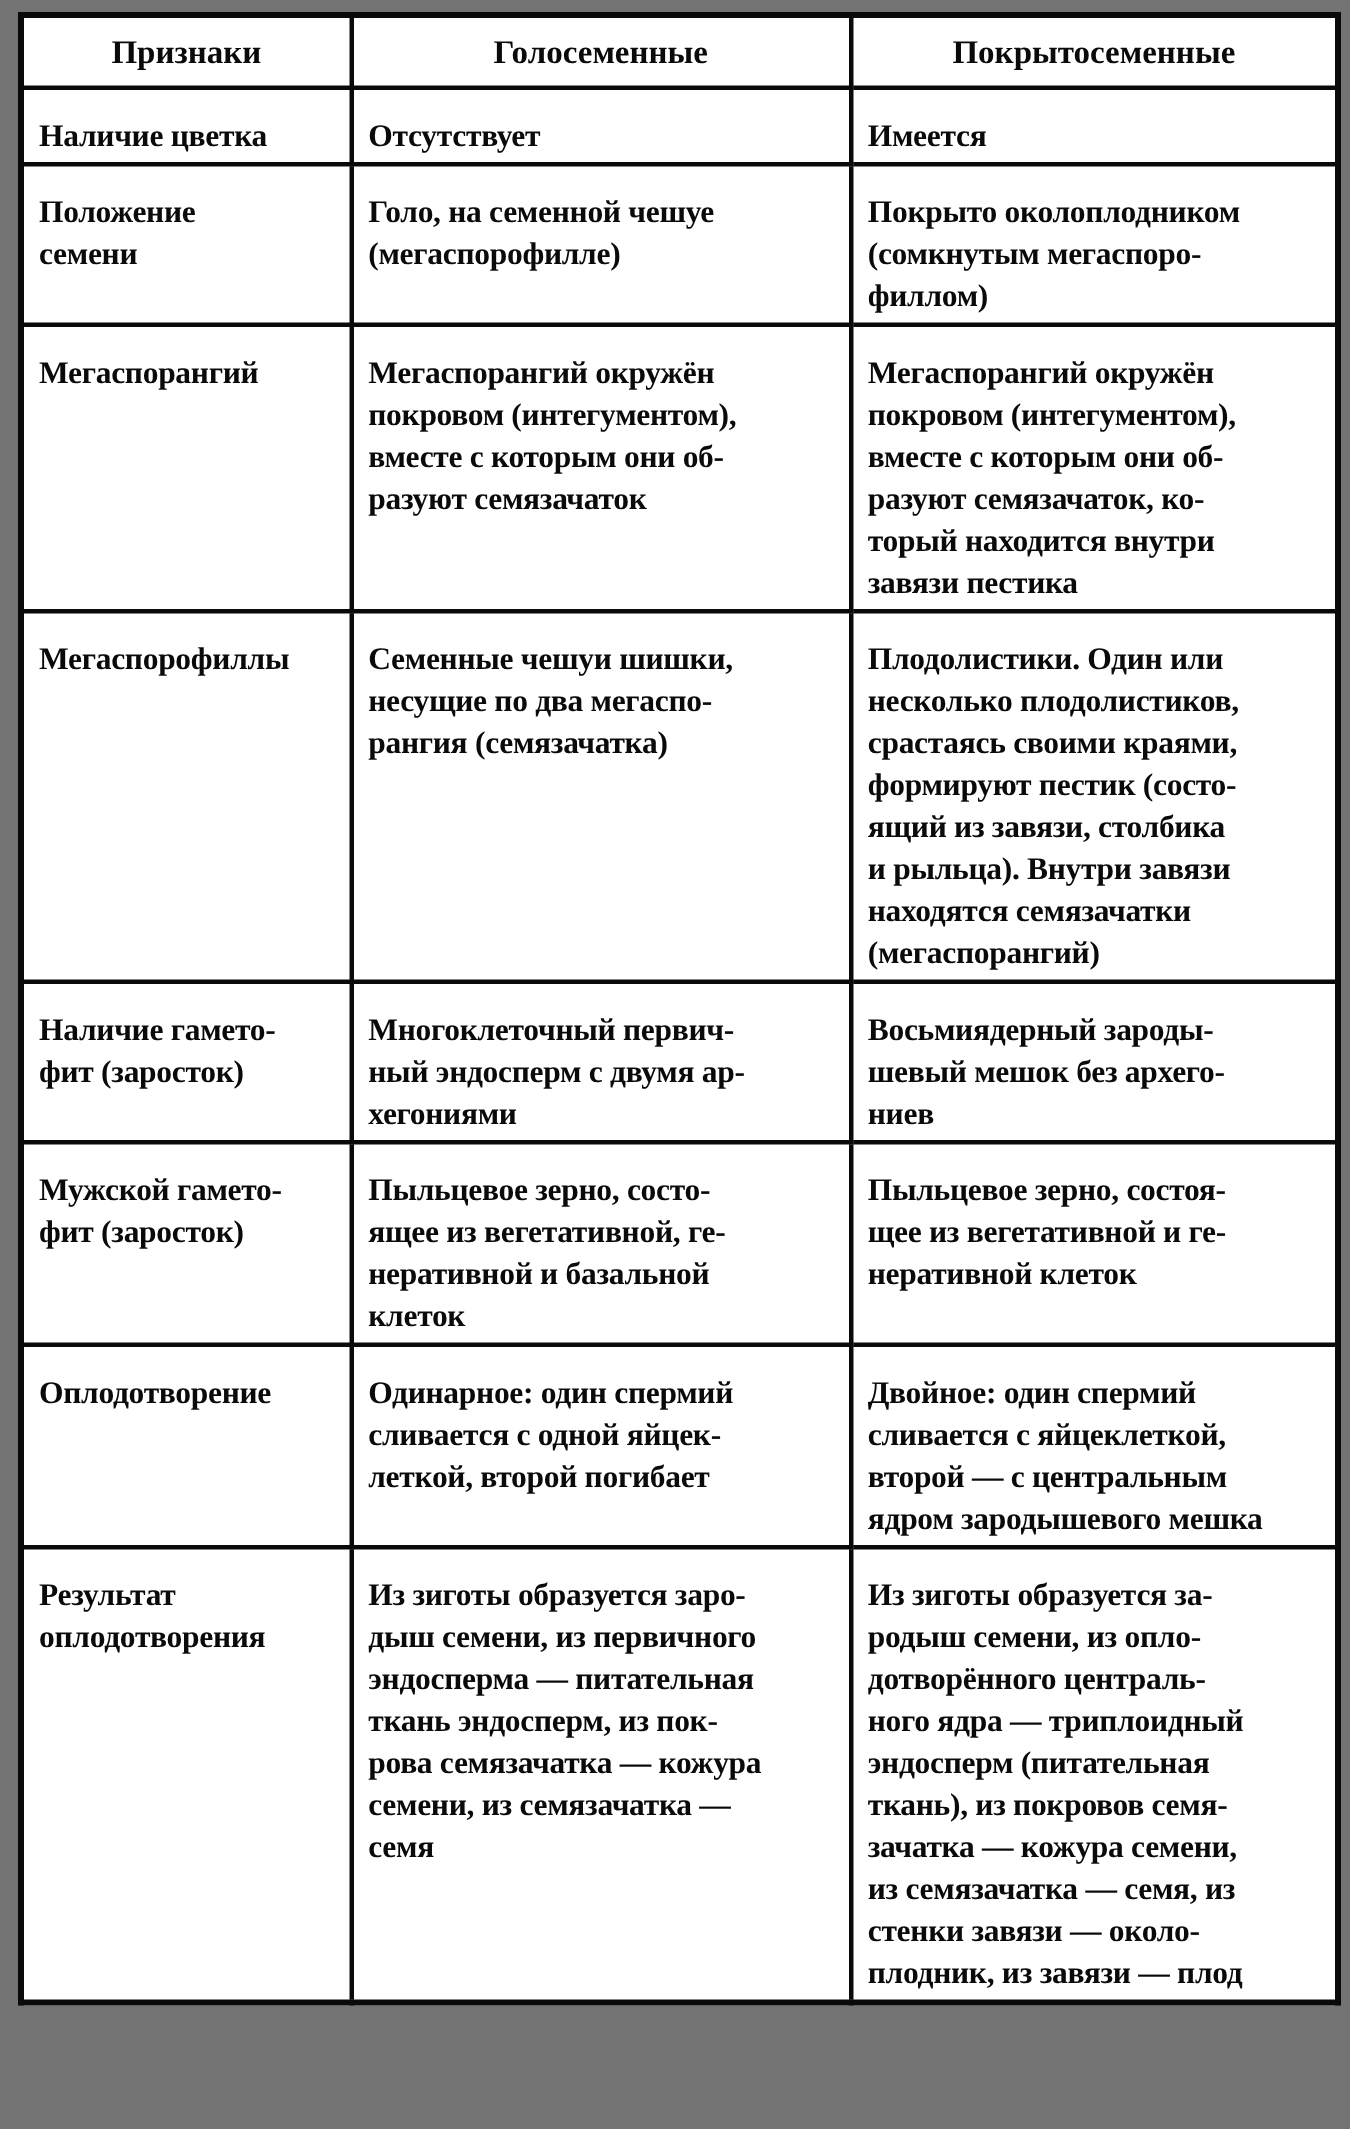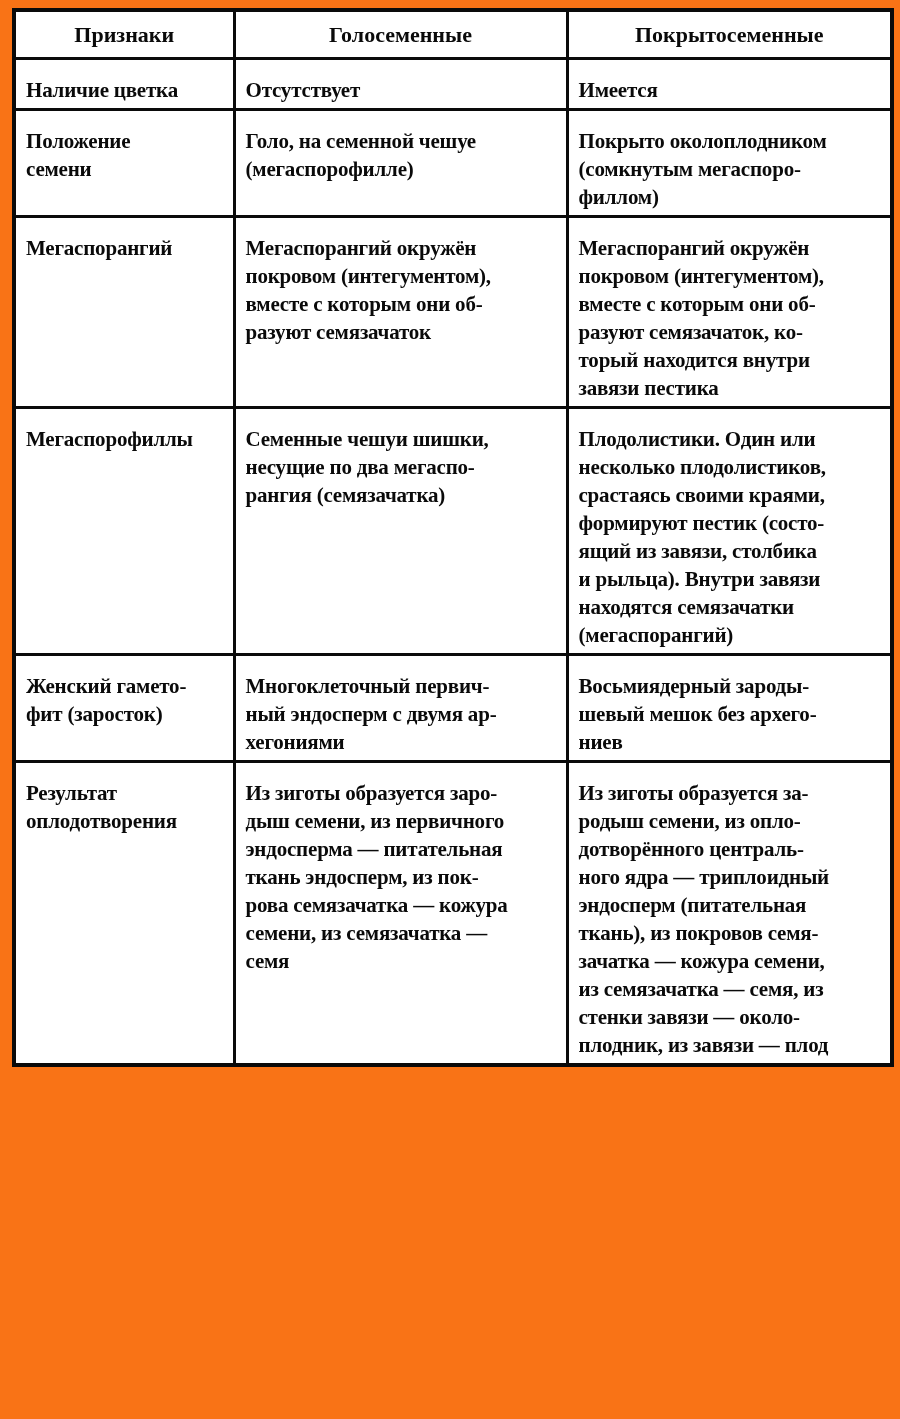--- a/index.html
+++ b/index.html
@@ -8,21 +8,21 @@
     background: #ffffff;
     width: 900px;
   }
   body {
     font-family: "Liberation Serif", serif;
     color: #0a0a0a;
   }
   .page {
     width: 900px;
     height: 1419px;
-    background: #f97316;
+    background: #737373;
     position: relative;
     overflow: hidden;
   }
   table.cmp {
     border-collapse: collapse;
     table-layout: fixed;
     margin: 8px 0 0 12px;
     width: 878px;
     background: #ffffff;
   }
@@ -118,28 +118,49 @@
       <td class="cell">Плодолистики. Один или
 несколько плодолистиков,
 срастаясь своими краями,
 формируют пестик (состо-
 ящий из завязи, столбика
 и рыльца). Внутри завязи
 находятся семязачатки
 (мегаспорангий)</td>
     </tr>
     <tr class="r6">
-      <td class="cell">Женский гамето-
+      <td class="cell">Наличие гамето-
 фит (заросток)</td>
       <td class="cell">Многоклеточный первич-
 ный эндосперм с двумя ар-
 хегониями</td>
       <td class="cell">Восьмиядерный зароды-
 шевый мешок без архего-
 ниев</td>
+    </tr>
+    <tr class="r7">
+      <td class="cell">Мужской гамето-
+фит (заросток)</td>
+      <td class="cell">Пыльцевое зерно, состо-
+ящее из вегетативной, ге-
+неративной и базальной
+клеток</td>
+      <td class="cell">Пыльцевое зерно, состоя-
+щее из вегетативной и ге-
+неративной клеток</td>
+    </tr>
+    <tr class="r9">
+      <td class="cell">Оплодотворение</td>
+      <td class="cell">Одинарное: один спермий
+сливается с одной яйцек-
+леткой, второй погибает</td>
+      <td class="cell">Двойное: один спермий
+сливается с яйцеклеткой,
+второй — с центральным
+ядром зародышевого мешка</td>
     </tr>
     <tr class="r10">
       <td class="cell">Результат
 оплодотворения</td>
       <td class="cell">Из зиготы образуется заро-
 дыш семени, из первичного
 эндосперма — питательная
 ткань эндосперм, из пок-
 рова семязачатка — кожура
 семени, из семязачатка —

